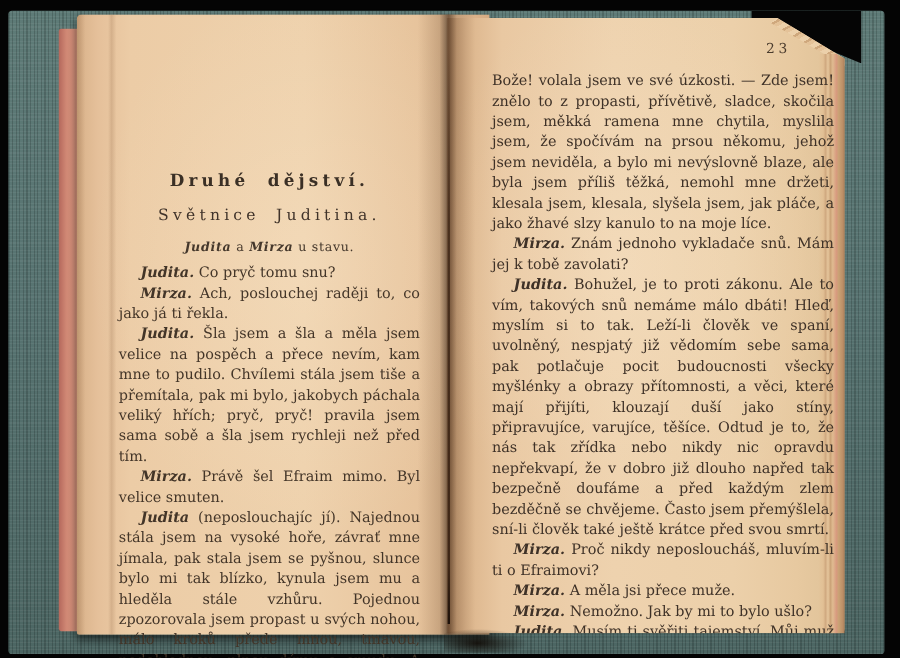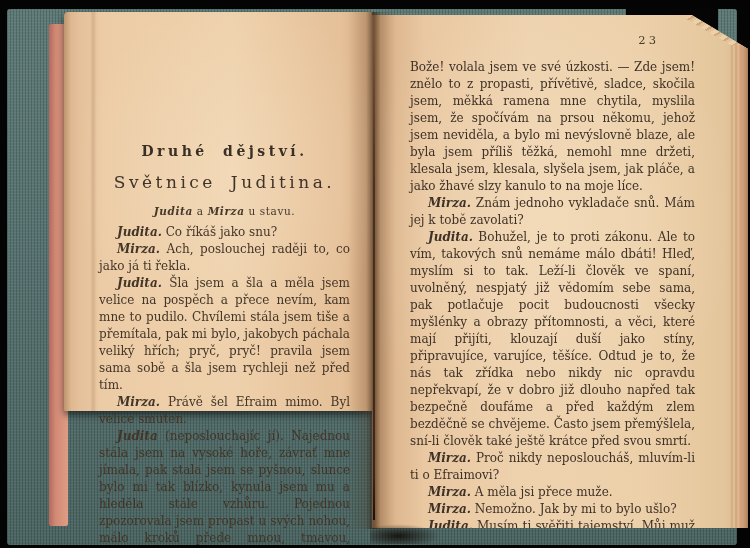--- a/index.html
+++ b/index.html
@@ -30,36 +30,36 @@
   }
   
   .endpaper{
     position:absolute;left:49px;top:24px;width:19px;height:502px;
     background:linear-gradient(90deg,#b4685c 0%,#d28a76 35%,#df9c84 100%);
     border-radius:2px;
   }
   
   .page{position:absolute;box-shadow:0 4px 7px rgba(0,0,0,.55);}
   .page-left{
-    left:64px;top:12px;width:308px;height:399px;
+    left:64px;top:12px;width:308px;height:517px;
     border-radius:4px 0 0 2px;
     background:
       linear-gradient(90deg,rgba(125,82,48,.30) 0px,rgba(125,82,48,0) 7px),
       linear-gradient(90deg,rgba(0,0,0,0) 26px,rgba(120,78,44,.18) 29px,rgba(0,0,0,0) 33px),
       radial-gradient(ellipse 70% 60% at 55% 40%,rgba(255,240,216,.25),rgba(0,0,0,0) 75%),
       linear-gradient(90deg,#d8b189 0%,#e5c09a 5%,#ecccA6 13%,#eed1ac 55%,#e5c098 90%,#d5ab82 100%);
+    padding-left: 36px;
   }
   .page-right{
     left:372px;top:15px;width:332px;height:513px;
     border-radius:0 5px 4px 0;
     clip-path:polygon(0 0,calc(100% - 56px) 0,100% 34px,100% 100%,0 100%);
     background:
       radial-gradient(ellipse 70% 60% at 45% 40%,rgba(255,241,218,.25),rgba(0,0,0,0) 75%),
       linear-gradient(90deg,#c89e76 0%,#dcb58c 5%,#e9c8a2 14%,#eed2ae 42%,#ecd0aa 72%,#e7c9a0 88%,#dec197 100%);
-    padding-left: 44px;
   }
   
   .edge-steps{
     position:absolute;right:0;top:30px;bottom:0;width:22px;
     background:
       linear-gradient(90deg,
         rgba(0,0,0,0) 0,
         #e2c095 4px,#d0a980 6px,
         #e6c69c 8px,#cba378 10px,
         #e0bb91 12px,#d89a7f 15px,
@@ -96,21 +96,21 @@
   
   .content{position:absolute;color:#433528;}
   .page-left .content{left:35px;top:131px;width:251px;}
   .page-right .content{left:38px;top:18px;width:285px;color:#3e3127;}
 
   .act-heading{
     margin:0 0 13px;font-size:14px;font-weight:700;
     letter-spacing:3.5px;word-spacing:7px;text-align:center;color:#3a2f25;
   }
   .scene-heading{
-    margin:0 0 13px;font-size:17px;font-weight:400;
+    margin:0 0 13px;font-size:13px;font-weight:400;
     letter-spacing:3.5px;word-spacing:6px;text-align:center;color:#40332a;
   }
   .stage{
     margin:0 0 7px;font-size:10.5px;text-align:center;letter-spacing:.6px;color:#45382c;
   }
   .stage i{font-weight:700;}
   .para{
     margin:0;font-size:12px;line-height:17px;
     text-align:justify;text-indent:18px;
   }
@@ -130,21 +130,21 @@
   <div class="cover"></div>
   <div class="tr-shadow"></div>
   <div class="endpaper"></div>
 
   <div class="page page-left">
     <div class="content">
       <h2 class="act-heading">Druhé dějství.</h2>
       <h3 class="scene-heading">Světnice Juditina.</h3>
       <p class="stage"><i>Judita</i><span> a </span><i>Mirza</i><span> u stavu.</span></p>
 
-      <p class="para"><span class="sp">Judita.</span> <span>Co říkáš jako snu?</span></p>
+      <p class="para"><span class="sp">Judita.</span> <span>Co pryč tomu snu?</span></p>
       <p class="para"><span class="sp">Mirza.</span> <span>Ach, poslouchej raději to, co jako já ti řekla.</span></p>
       <p class="para"><span class="sp">Judita.</span> <span>Šla jsem a šla a měla jsem velice na pospěch a přece nevím, kam mne to pudilo. Chvílemi stála jsem tiše a přemítala, pak mi bylo, jakobych páchala veliký hřích; pryč, pryč! pravila jsem sama sobě a šla jsem rychleji než před tím.</span></p>
       <p class="para"><span class="sp">Mirza.</span> <span>Právě šel Efraim mimo. Byl velice smuten.</span></p>
       <p class="para"><span class="sp">Judita</span><span class="note"> (neposlouchajíc jí).</span> <span>Najednou stála jsem na vysoké hoře, závrať mne jímala, pak stala jsem se pyšnou, slunce bylo mi tak blízko, kynula jsem mu a hleděla stále vzhůru. Pojednou zpozorovala jsem propast u svých nohou, málo kroků přede mnou, tmavou, nedohlednou, plnou dýmu a smudu. A nemohla jsem ani jíti nazpět, ani tiše státi, potácela jsem se ku předu. Bože!</span></p>
     </div>
   </div>
 
   <div class="page page-right">
     <div class="corner-fold"></div>
     <div class="edge-steps"></div>

